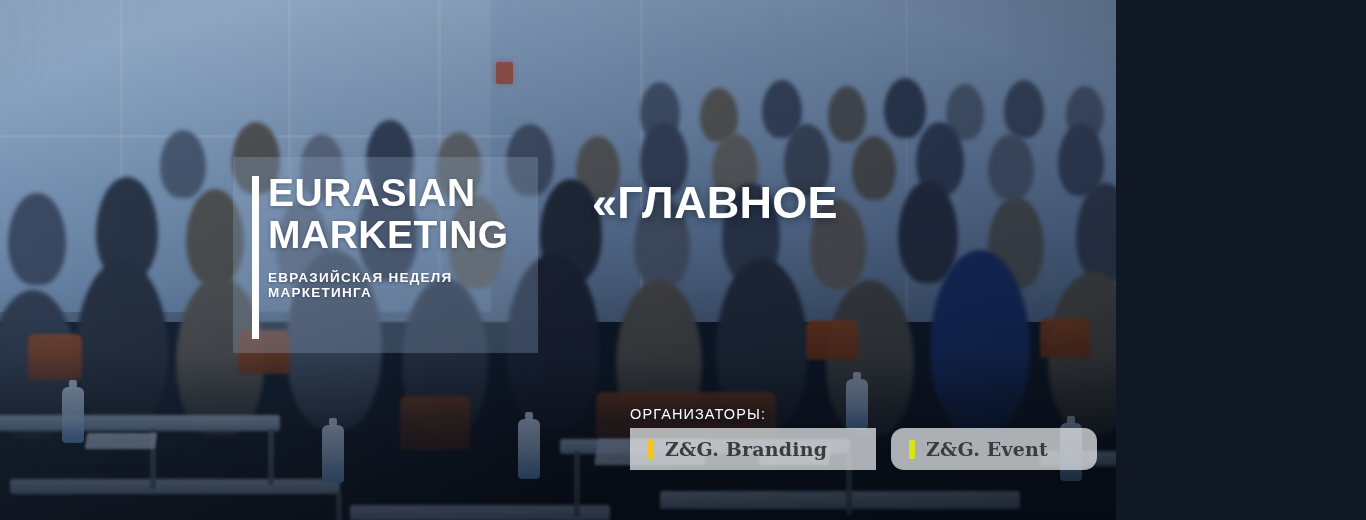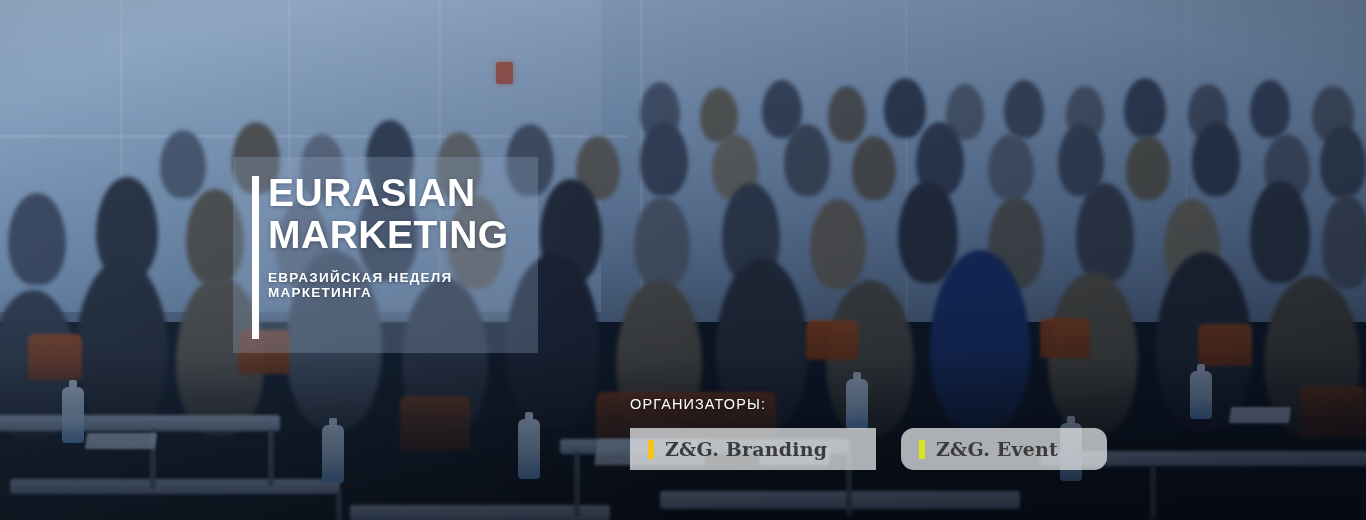--- a/index.html
+++ b/index.html
@@ -3,21 +3,21 @@
 <meta charset="utf-8">
 <title>Eurasian Marketing Week</title>
 <style>
   html,body{margin:0;padding:0;}
   body{
     width:1366px;height:520px;overflow:hidden;
     font-family:"Liberation Sans",sans-serif;
     background:#101826;
   }
   .banner{
-    position:relative;width:1366px;height:520px;overflow:hidden;
+    position:relative;width:1116px;height:520px;overflow:hidden;
     background:#0f1b2b;
   }
 
   
   .photo{position:absolute;inset:0;overflow:hidden;}
 
   .wall{
     position:absolute;left:0;top:0;width:100%;height:62%;
     background:
       linear-gradient(180deg,#b9cfe4 0%,#a9c2db 35%,#8fa9c6 70%,#70869f 100%);
@@ -152,22 +152,23 @@
     letter-spacing:.6px;text-transform:uppercase;white-space:nowrap;
     text-shadow:0 2px 9px rgba(6,14,30,.6);
   }
 
   
   .org{position:absolute;left:630px;top:396px;}
   .org-label{
     display:block;color:#fff;font-size:14.5px;font-weight:400;
     letter-spacing:1.1px;text-transform:uppercase;
     text-shadow:0 1px 5px rgba(6,14,30,.6);
-  }
-  .org-boxes{position:absolute;left:0;top:32px;display:flex;gap:25px;justify-content:center;}
+    margin-top:10px;
+  }
+  .org-boxes{position:absolute;left:0;top:32px;display:flex;gap:15px;justify-content:center;}
   .org-box{
     display:flex;align-items:center;
     height:42px;padding:0 18px;
     background:rgba(236,238,240,.72);
   }
   .org-box.b1{width:210px;}
   .org-box.b2{width:170px;border-radius:13px;}
   .org-tick{
     width:6px;height:19px;margin-right:11px;flex:none;border-radius:1px;
   }
@@ -309,20 +310,21 @@
 
   <div class="logo-panel"></div>
   <div class="logo-bar"></div>
   <div class="logo-text">
     <span class="ln">EURASIAN</span>
     <span class="ln">MARKETING</span>
     <span class="logo-sub">ЕВРАЗИЙСКАЯ НЕДЕЛЯ МАРКЕТИНГА</span>
   </div>
 
   <div class="headline">
+    <span class="hl l1">«ГЛАВНОЕ</span>
   </div>
 
   <div class="datecity">
   </div>
 
   <div class="org">
     <span class="org-label">ОРГАНИЗАТОРЫ:</span>
     <div class="org-boxes">
       <div class="org-box b1">
         <span class="org-tick" style="background:#f5c518"></span>

